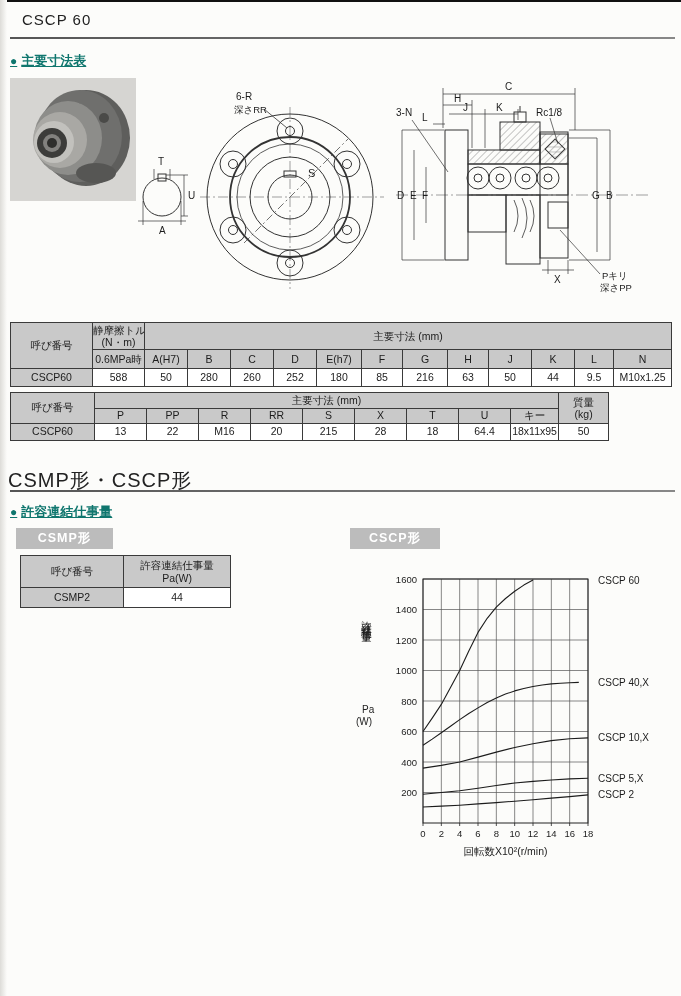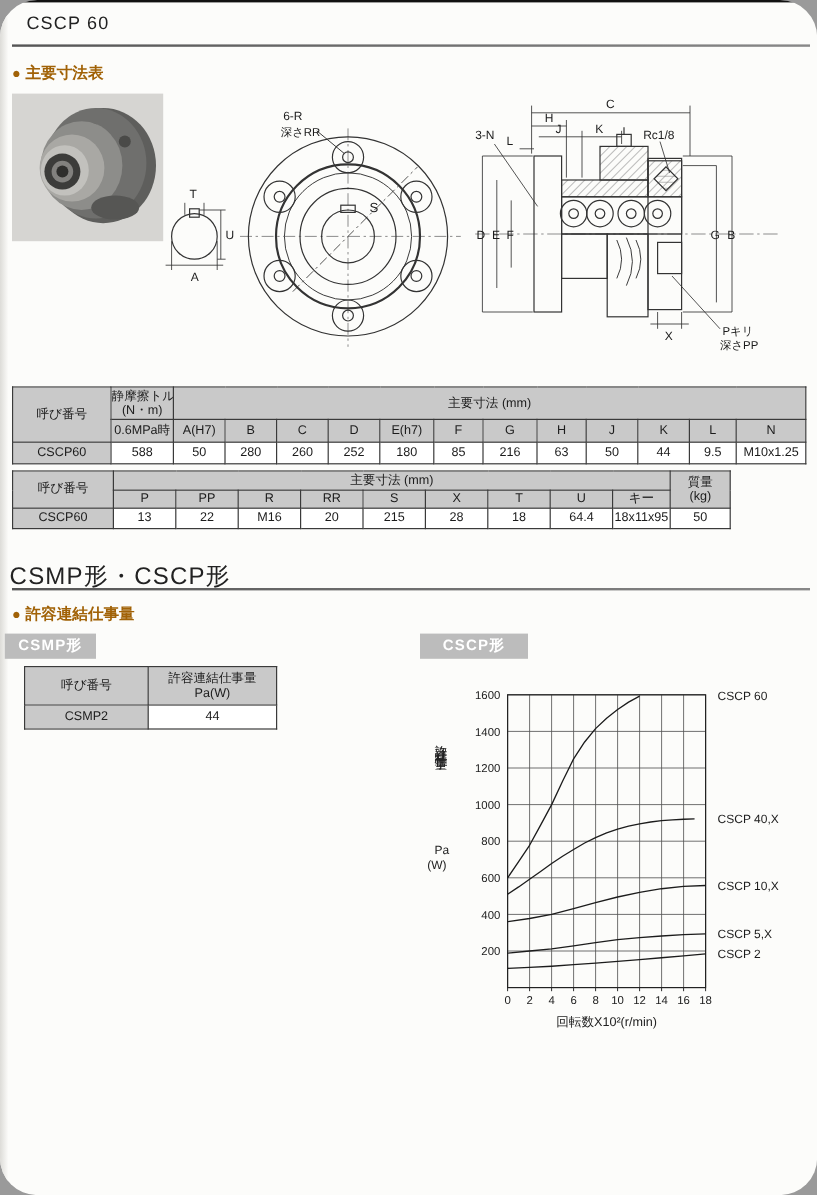--- a/index.html
+++ b/index.html
@@ -1,24 +1,24 @@
 <!DOCTYPE html>
 <html><head>
 <meta charset="utf-8">
 <style>
   html,body{margin:0;padding:0;background:#9a9a9a;}
   .page{position:relative;width:681px;height:996px;background:#fcfcfa;overflow:hidden;
-        font-family:"Liberation Sans","DejaVu Sans",sans-serif;color:#1c1c1c;border-radius:31px;}
+        font-family:"Liberation Sans","DejaVu Sans",sans-serif;color:#1c1c1c;}
   .page::before{content:"";position:absolute;left:0;top:0;width:681px;height:2px;background:#111;}
   .edge-shadow{position:absolute;left:0;top:0;width:7px;height:996px;
         background:linear-gradient(90deg,#dddcd8,#fcfcfa);}
   .abs{position:absolute;}
   .doc-title{font-size:15px;letter-spacing:1px;color:#222;}
   .rule{position:absolute;height:2px;background:linear-gradient(90deg,#555,#888);}
-  .bullet-head{font-size:13px;font-weight:bold;color:#a16207;}
+  .bullet-head{font-size:13px;font-weight:bold;color:#0f766e;text-decoration:underline;}
   .bullet-head .dot{font-size:12px;margin-right:4px;}
   .badge{position:absolute;background:#bcbcbc;color:#fff;font-weight:bold;font-size:12.5px;
          text-align:center;line-height:21px;height:21px;letter-spacing:1px;}
   
   table.spec{border-collapse:collapse;table-layout:fixed;font-size:10.5px;background:#fff;}
   table.spec td{border:1px solid #3a3a3a;text-align:center;padding:0;line-height:1.25;
                 overflow:hidden;white-space:nowrap;}
   table.spec td.hd{background:#c9c9c9;}
   table.spec td.val{background:#fff;}
   .two-line{line-height:1.15;padding:1px 0;}
@@ -332,21 +332,21 @@
   </tbody>
     </table>
 
   <div class="abs doc-title" style="left:8px;top:467px;font-size:20px;">CSMP形・CSCP形</div>
   <div class="rule" style="left:10px;top:490px;width:665px;"></div>
 
   <div class="abs bullet-head" style="left:10px;top:503px;">
     <span class="dot">●</span><span>許容連結仕事量</span>
   </div>
 
-  <div class="badge" style="left:4px;top:528px;width:76px;">CSMP形</div>
+  <div class="badge" style="left:16px;top:528px;width:97px;">CSMP形</div>
   <div class="badge" style="left:350px;top:528px;width:90px;">CSCP形</div>
 
   <table class="spec abs" style="left:20px;top:555px;width:210px;">
     <colgroup>
         <col style="width:103px">
         <col style="width:107px">
       </colgroup>
     <tbody>
         <tr style="height:32px">
       <td class="hd">呼び番号</td>

